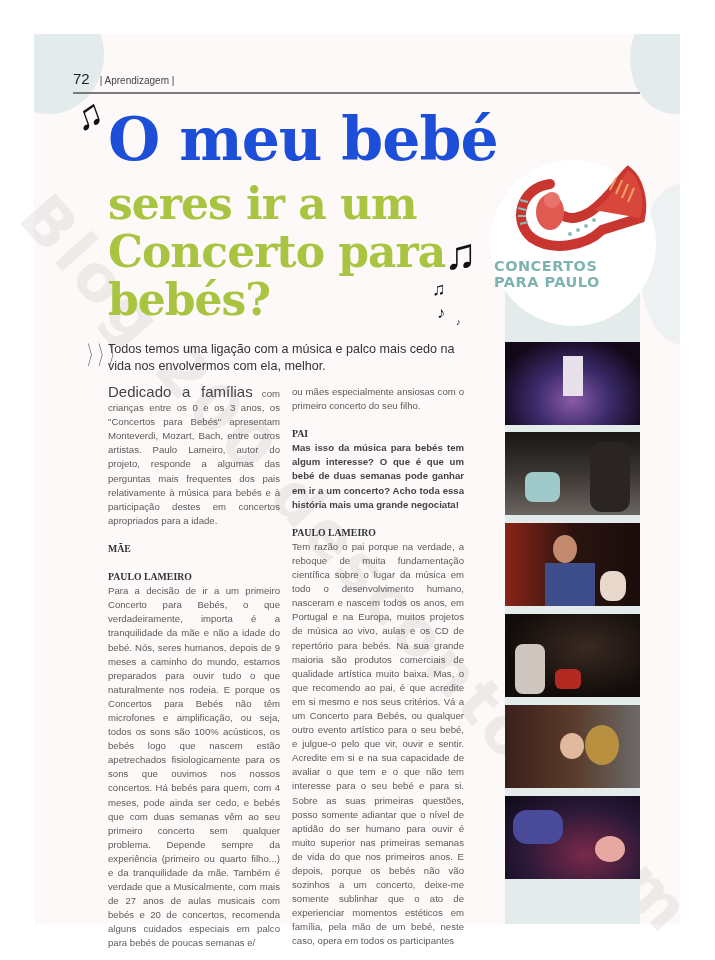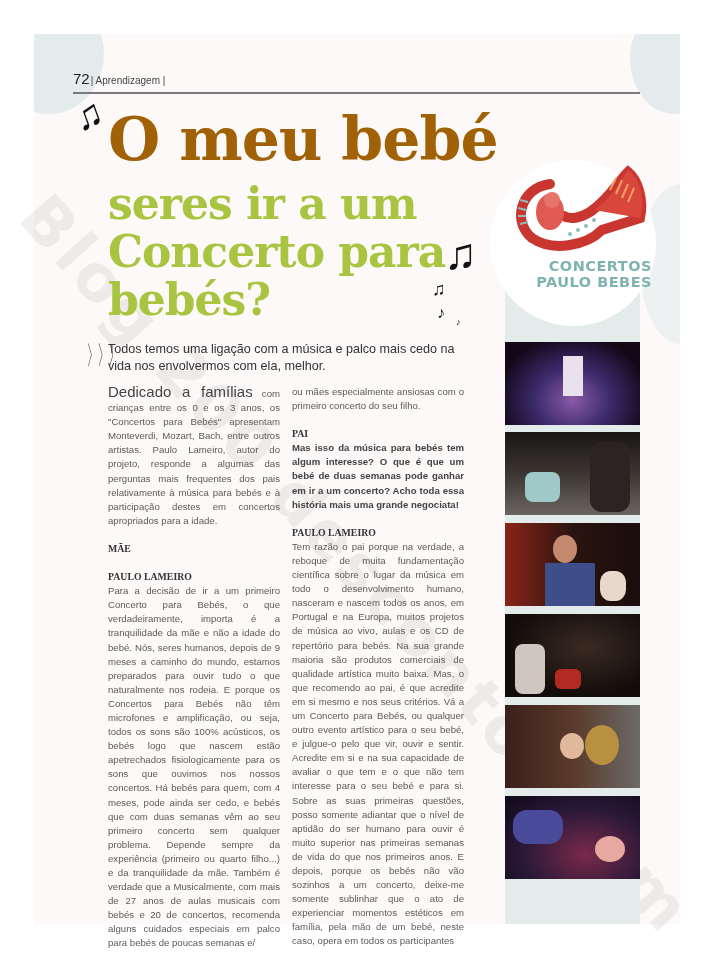--- a/index.html
+++ b/index.html
@@ -1,38 +1,38 @@
 <!DOCTYPE html>
 <html><head>
 <meta charset="utf-8">
 <style>
   html,body{margin:0;padding:0;}
   body{width:715px;height:960px;background:#ffffff;position:relative;overflow:hidden;font-family:"Liberation Sans",sans-serif;}
   .page{position:absolute;left:34px;top:34px;width:646px;height:890px;background:#fcf9f8;overflow:hidden;}
   .blob{position:absolute;background:#e4ebec;border-radius:50%;}
   .header{position:absolute;left:73px;top:70px;font-size:10px;color:#444;}
-  .header .num{font-size:15px;color:#222;margin-right:1px;}
+  .header .num{font-size:15px;color:#222;margin-right:10px;}
   .rule{position:absolute;left:73px;top:92px;width:567px;height:2px;background:#7a7a7a;}
-  .title1{position:absolute;left:108px;top:104px;font-family:"DejaVu Serif",serif;font-weight:bold;font-size:60px;color:#a16207;letter-spacing:-1px;line-height:70px;white-space:nowrap;}
+  .title1{position:absolute;left:108px;top:104px;font-family:"DejaVu Serif",serif;font-weight:bold;font-size:60px;color:#1d4ed8;letter-spacing:-1px;line-height:70px;white-space:nowrap;}
   .title2{position:absolute;left:108px;top:180px;font-family:"DejaVu Serif",serif;font-weight:bold;font-size:44px;color:#a9c440;line-height:48px;letter-spacing:-1px;}
   .title2 div{white-space:nowrap;}
   .note{position:absolute;color:#111;line-height:1;}
   .lead{position:absolute;left:108px;top:341px;width:370px;font-size:12.6px;color:#333;line-height:17px;}
   .chev{position:absolute;left:86px;top:338px;font-size:26px;color:#555;letter-spacing:-8px;font-family:"DejaVu Sans",sans-serif;transform:scaleX(0.6);transform-origin:left;}
   .col{position:absolute;font-size:9.6px;line-height:14.1px;color:#5d5a5a;text-align:justify;}
   .col p{margin:0;}
   .col .gap{height:14px;}
   .col .h{font-weight:bold;color:#333;font-size:9.8px;font-family:Liberation Serif, serif;}
   .col .q{font-weight:bold;color:#444;}
   .dropcap{font-size:15px;color:#444;}
   .c1{left:108px;top:385px;width:172px;}
   .c2{left:292px;top:385px;width:172px;}
   .photostrip{position:absolute;left:505px;top:200px;width:135px;height:724px;background:#e3ebeb;}
   .logo-circle{position:absolute;left:490px;top:160px;width:166px;height:166px;border-radius:50%;background:#ffffff;}
-  .logo-text{position:absolute;left:494px;top:258px;width:158px;text-align:right;font-family:"DejaVu Sans",sans-serif;font-size:14.5px;font-weight:bold;color:#7fb3b0;line-height:16px;letter-spacing:0.5px;}
+  .logo-text{position:absolute;left:494px;top:258px;width:158px;text-align:left;font-family:"DejaVu Sans",sans-serif;font-size:14.5px;font-weight:bold;color:#7fb3b0;line-height:16px;letter-spacing:0.5px;}
   .photo{position:absolute;left:505px;width:135px;height:83px;overflow:hidden;}
   .wm{position:absolute;left:60px;top:180px;font-family:"DejaVu Sans",sans-serif;font-weight:bold;font-size:64px;color:rgba(0,0,0,0.06);transform:rotate(48deg);transform-origin:left top;white-space:nowrap;letter-spacing:4px;}
 </style>
 </head>
 <body>
 
 <div class="page">
   <div class="blob" style="left:-40px;top:-40px;width:110px;height:120px;"></div>
   <div class="blob" style="left:596px;top:-30px;width:90px;height:110px;"></div>
   <div class="blob" style="left:606px;top:150px;width:80px;height:160px;opacity:0.6;"></div>
@@ -80,21 +80,21 @@
     <g stroke="#8dbdb8" stroke-width="2">
         <line x1="30" y1="40" x2="38" y2="42"></line>
         <line x1="28" y1="48" x2="36" y2="50"></line>
         <line x1="28" y1="56" x2="36" y2="56"></line>
         <line x1="30" y1="64" x2="38" y2="62"></line>
       </g>
   </svg>
 </div>
 <div class="logo-text">
   <div>CONCERTOS</div>
-  <div>PAULO BEBES</div>
+  <div>PARA PAULO</div>
 </div>
 
 <div class="photo" style="top:342px;background:radial-gradient(ellipse at 50% 70%,#8a5aa8 0%,#3a2a6a 40%,#120818 80%);">
   <div style="position:absolute;left:58px;top:14px;width:20px;height:40px;background:#e8e0ea;"></div>
 </div>
 <div class="photo" style="top:432px;background:linear-gradient(180deg,#1a1614 0%,#3b3632 50%,#6a6560 100%);">
   <div style="position:absolute;left:20px;top:40px;width:35px;height:30px;background:#9fc8c8;border-radius:8px;"></div>
   <div style="position:absolute;left:85px;top:10px;width:40px;height:70px;background:#2a2523;border-radius:12px;"></div>
 </div>
 <div class="photo" style="top:523px;background:linear-gradient(90deg,#8a2418 0%,#2a1410 50%,#1a0d0b 100%);">

